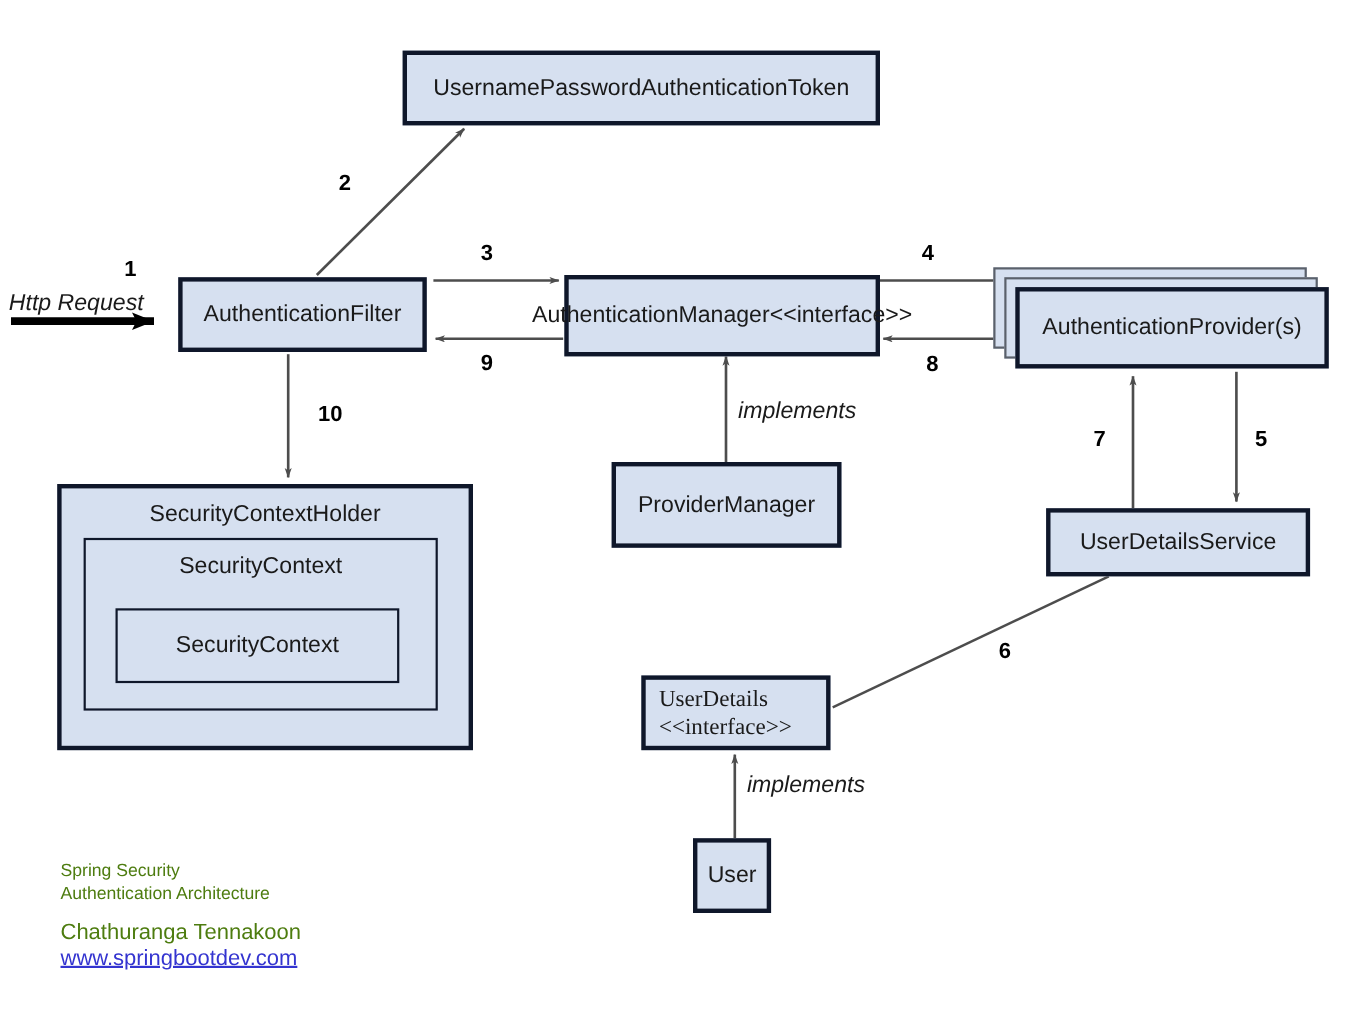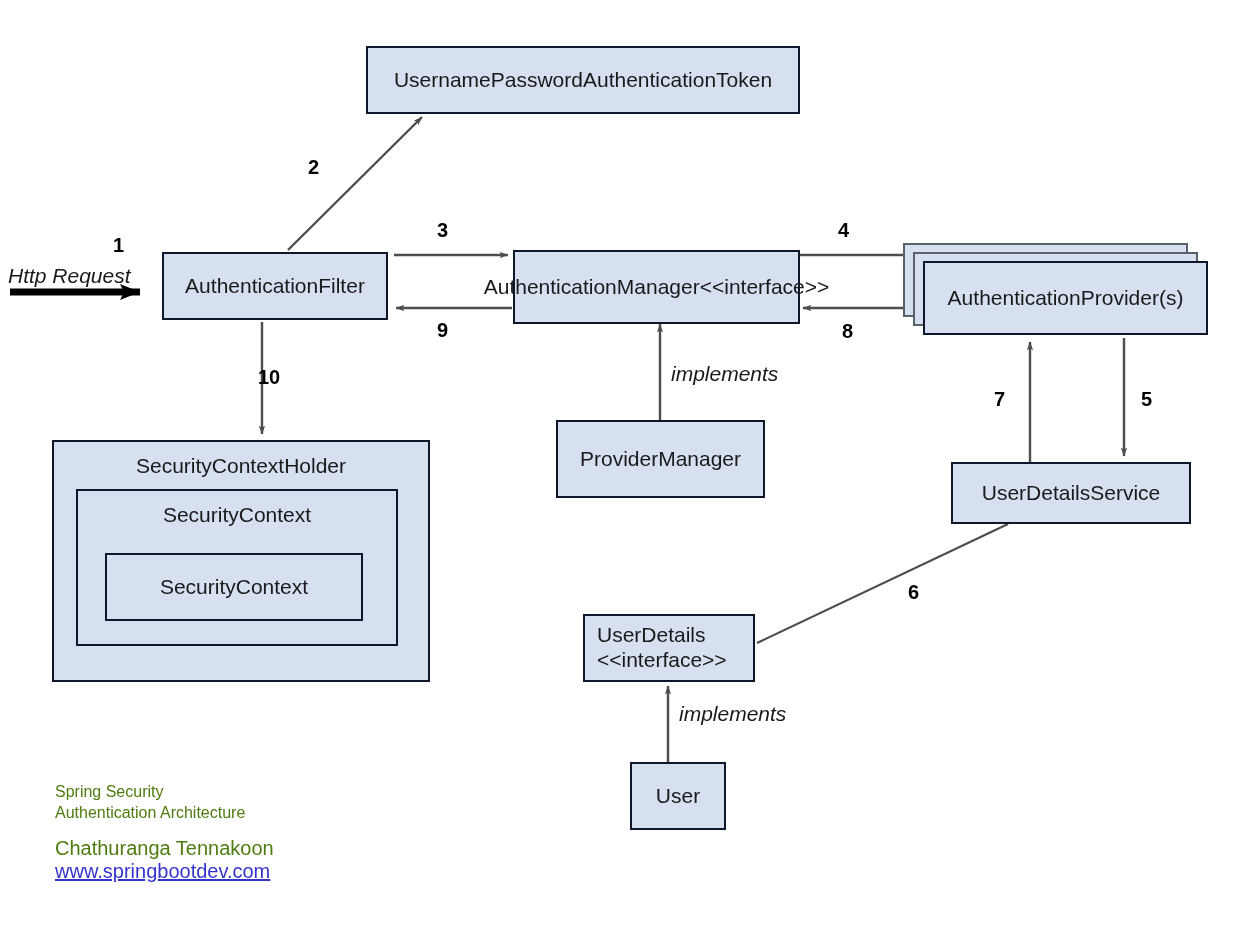--- a/index.html
+++ b/index.html
@@ -19,34 +19,35 @@
     position: absolute;
     left: 0;
     top: 0;
     width: 1234px;
     height: 939px;
   }
   .box {
     position: absolute;
     box-sizing: border-box;
     background: #d6e0f0;
-    border: 2px solid #0f172a;
+    border: 4px solid #0f172a;
     display: flex;
     align-items: center;
     justify-content: center;
     text-align: center;
     color: #1a1a1a;
     font-size: 21px;
     line-height: 1.18;
     z-index: 3;
   }
   .box-left {
     justify-content: flex-start;
     text-align: right;
     padding-left: 12px;
+    font-family: Liberation Serif, serif;
   }
   .box-topalign {
     align-items: flex-start;
     padding-top: 12px;
   }
   .stack-layer {
     position: absolute;
     box-sizing: border-box;
     background: #d6e0f0;
     border: 2px solid #5b616b;
@@ -182,21 +183,21 @@
 
   <div class="box" style="left:951px; top:462px; width:240px; height:62px;">
     <span>UserDetailsService</span>
   </div>
 
   <div class="box box-left" style="left:583px; top:614px; width:172px; height:68px; flex-direction:column; align-items:flex-start; justify-content:center;">
     <span>UserDetails</span>
     <span>&lt;&lt;interface&gt;&gt;</span>
   </div>
 
-  <div class="box" style="left:630px; top:762px; width:96px; height:68px;">
+  <div class="box" style="left:630px; top:762px; width:71px; height:68px;">
     <span>User</span>
   </div>
 
   <div class="box box-topalign" style="left:52px; top:440px; width:378px; height:242px;">
     <span>SecurityContextHolder</span>
   </div>
 
   <div class="box box-topalign" style="left:76px; top:489px; width:322px; height:157px; border-width:2px; z-index:4;">
     <span>SecurityContext</span>
   </div>
@@ -206,21 +207,21 @@
   </div>
 
   <div class="plain-label" style="left:8px; top:264px;">Http Request</div>
 
   <div class="edge-label" style="left:113px; top:234px;">1</div>
   <div class="edge-label" style="left:308px; top:156px;">2</div>
   <div class="edge-label" style="left:437px; top:219px;">3</div>
   <div class="edge-label" style="left:437px; top:319px;">9</div>
   <div class="edge-label" style="left:838px; top:219px;">4</div>
   <div class="edge-label" style="left:842px; top:320px;">8</div>
-  <div class="edge-label" style="left:258px; top:366px;">10</div>
+  <div class="edge-label" style="left:289px; top:366px;">10</div>
   <div class="edge-label" style="left:994px; top:388px;">7</div>
   <div class="edge-label" style="left:1141px; top:388px;">5</div>
   <div class="edge-label" style="left:908px; top:581px;">6</div>
 
   <div class="plain-label" style="left:671px; top:362px;">implements</div>
   <div class="plain-label" style="left:679px; top:702px;">implements</div>
 
   <div class="title-block" style="left:55px; top:781px;">
     <div class="title-line">Spring Security</div>
     <div class="title-line">Authentication Architecture</div>

